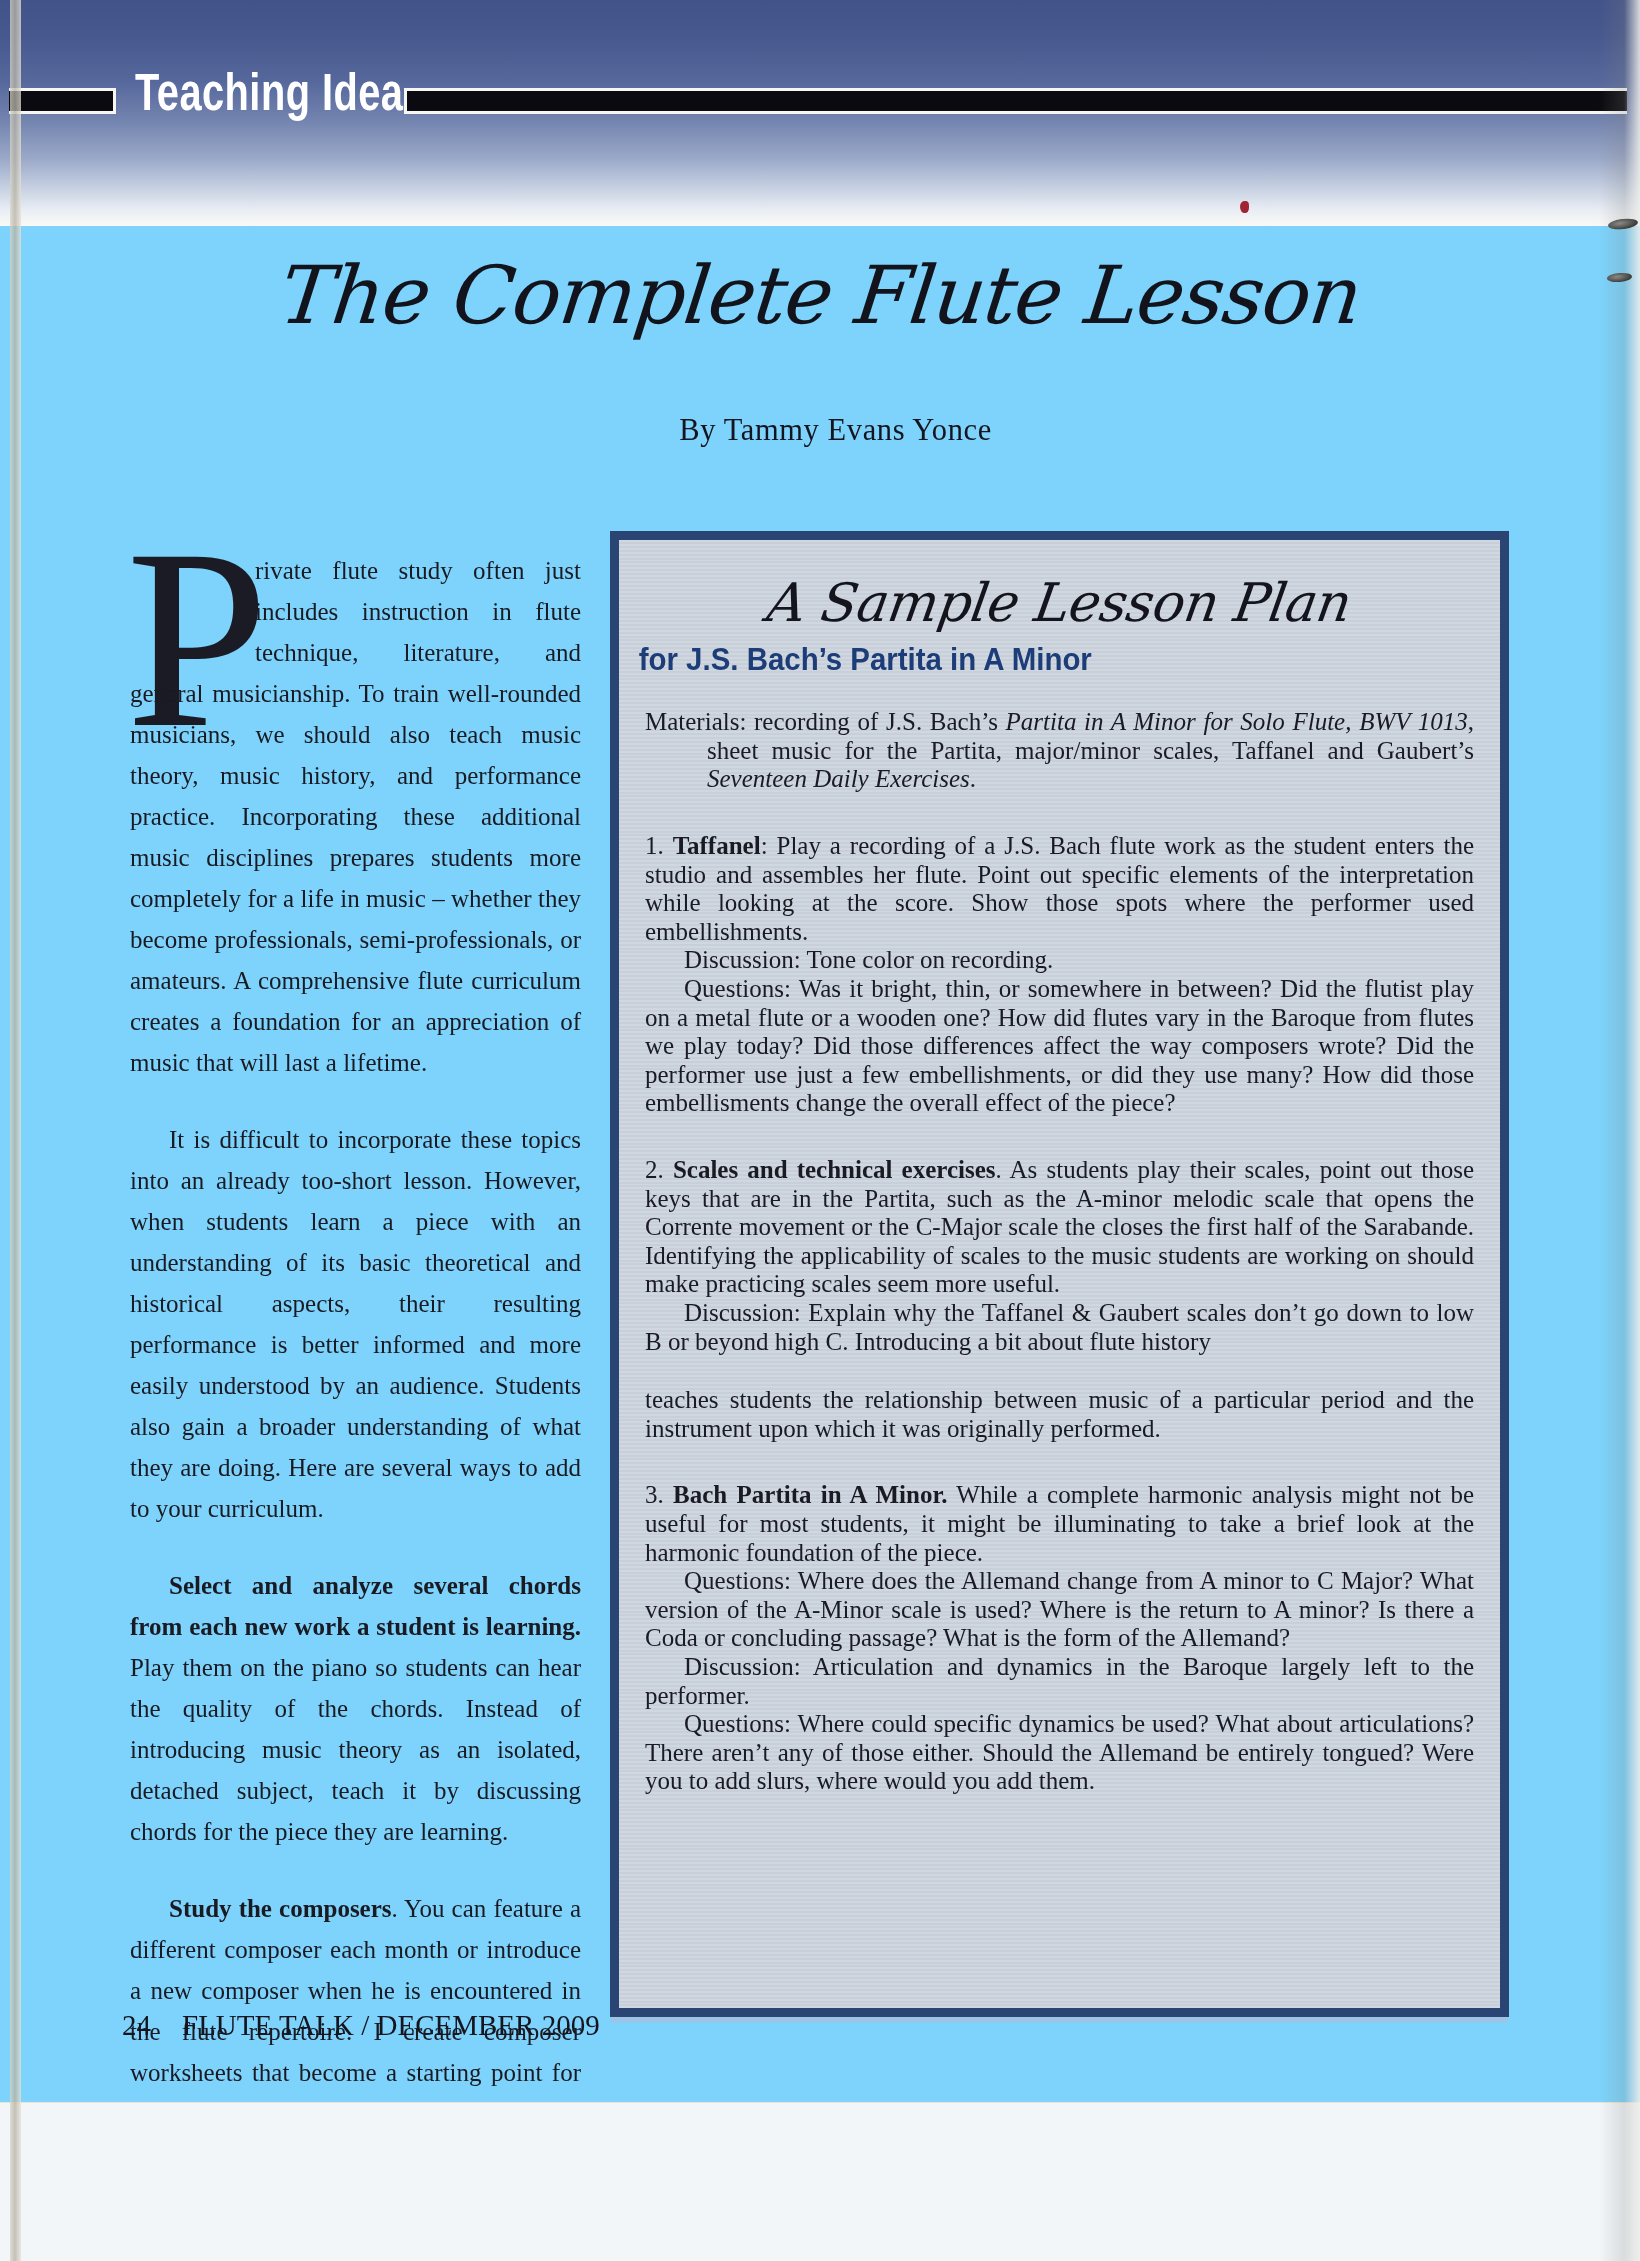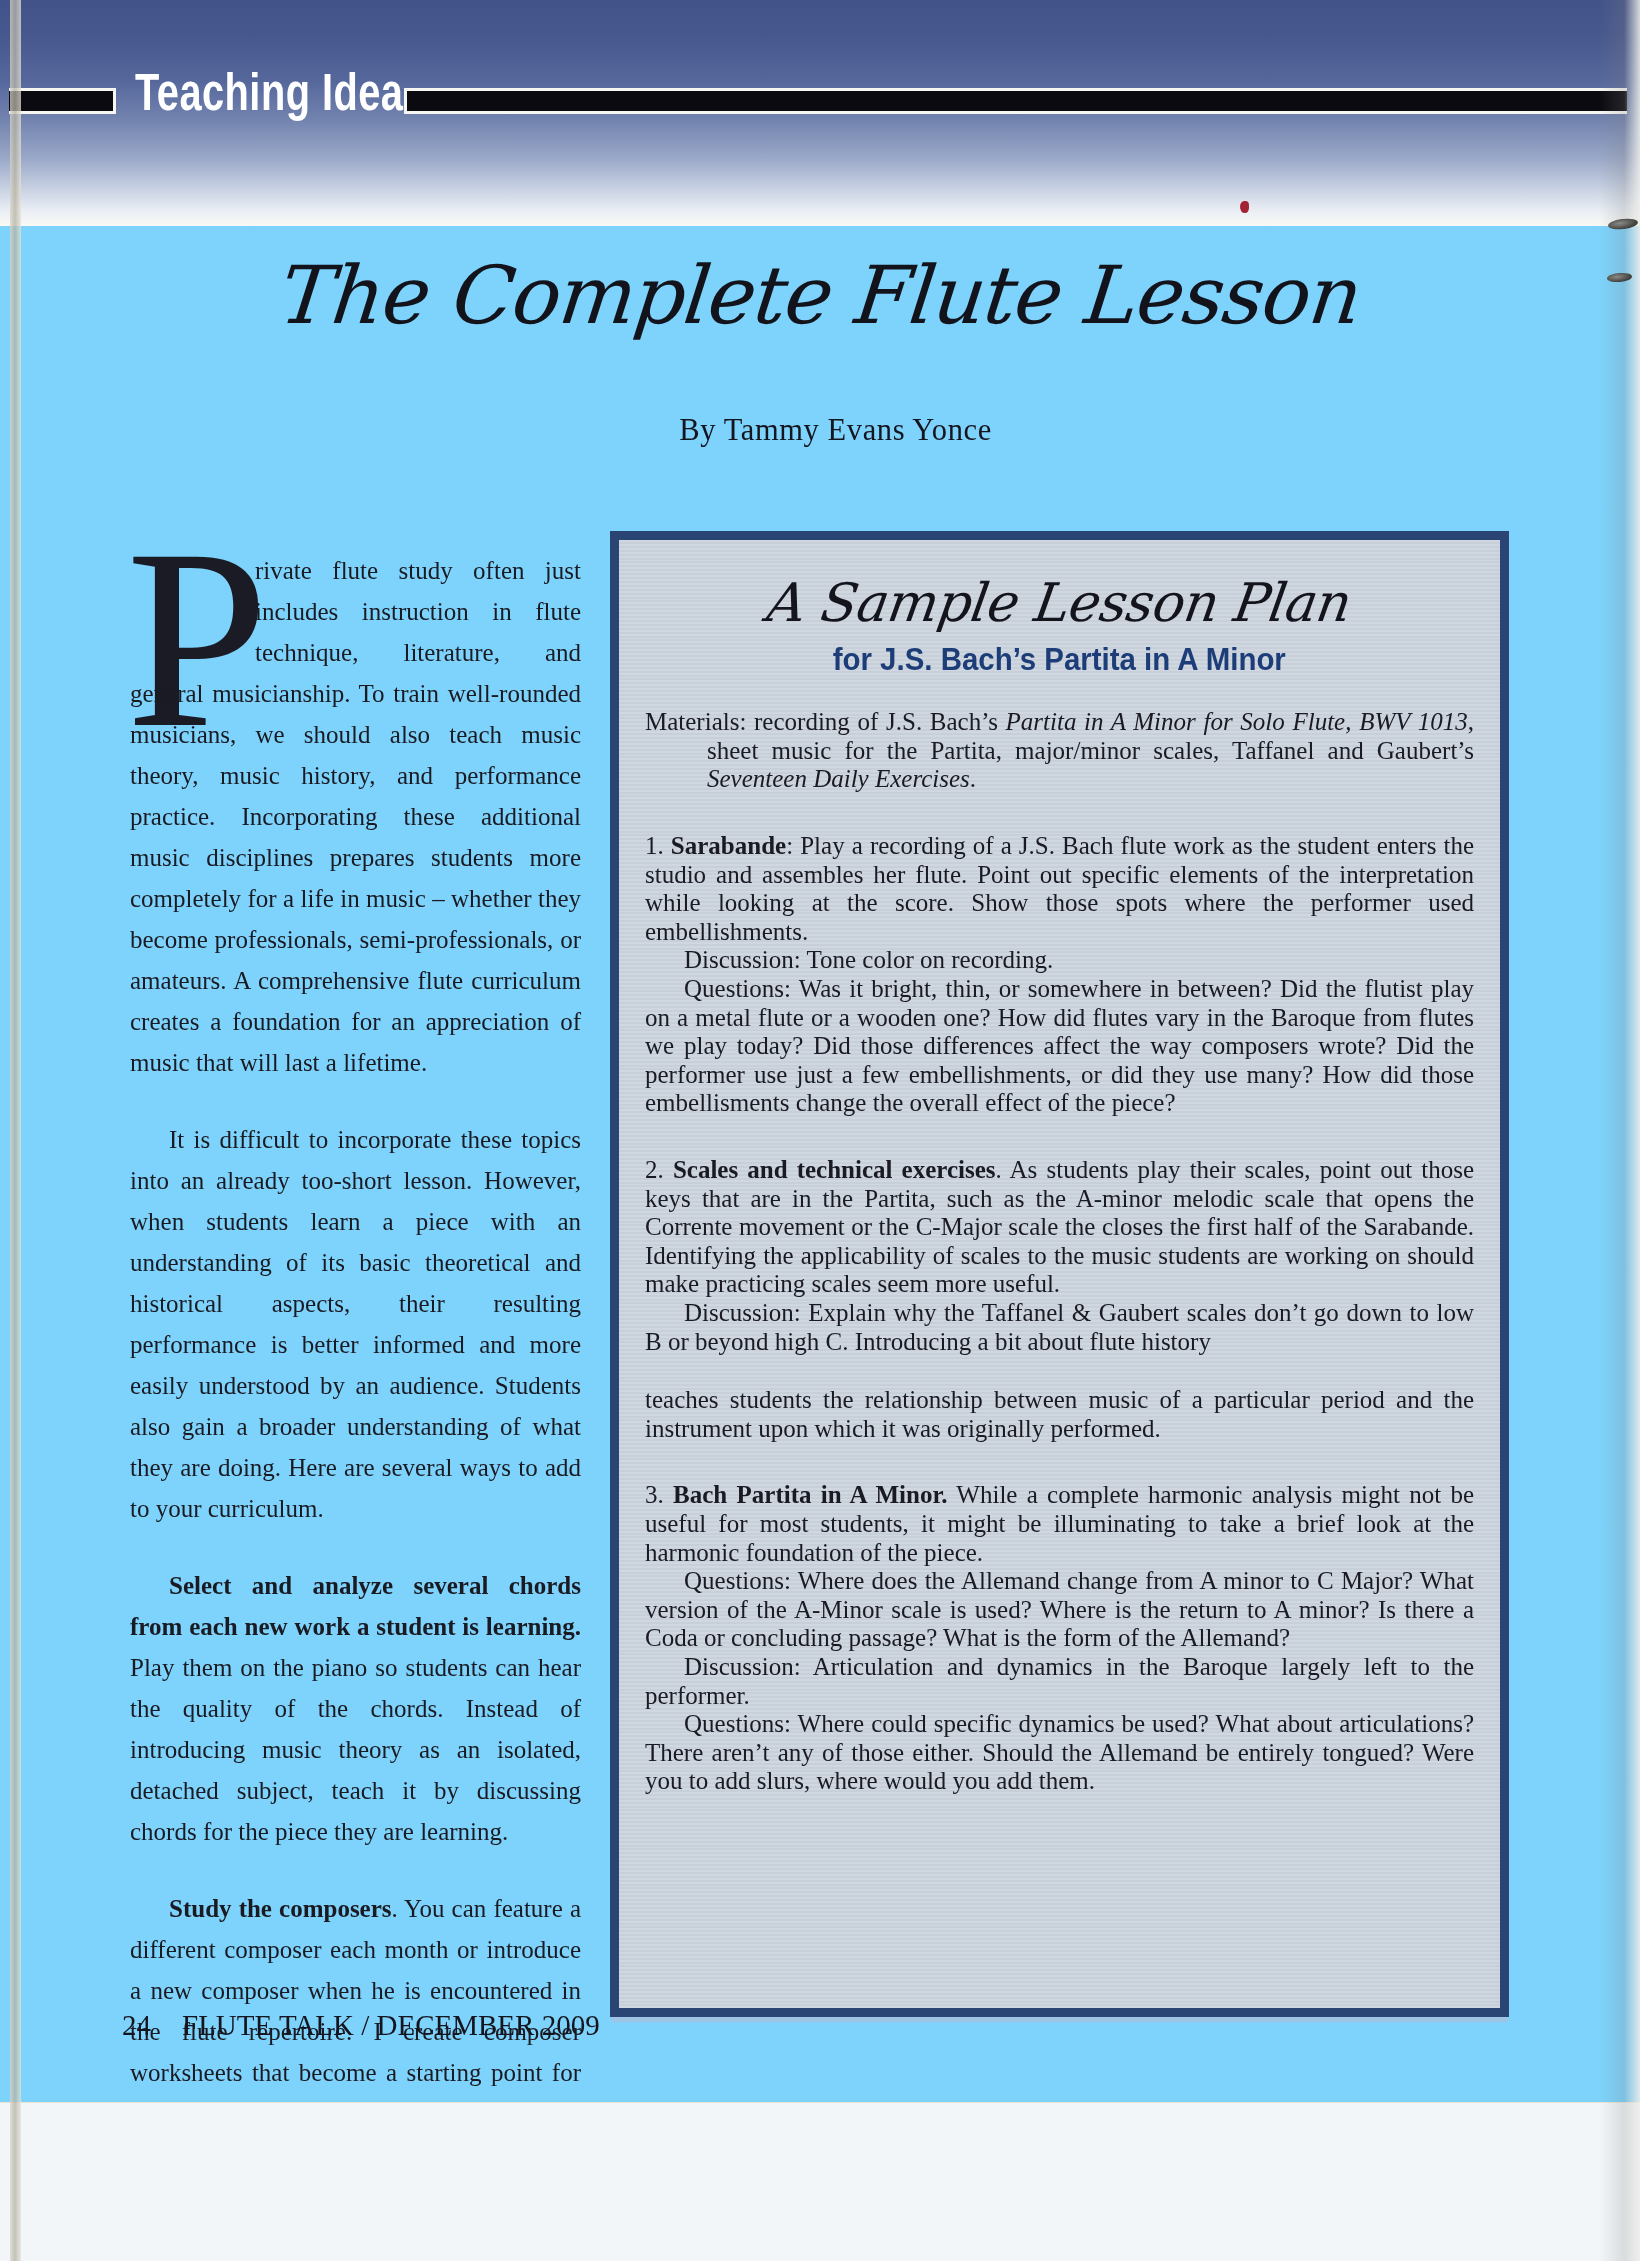--- a/index.html
+++ b/index.html
@@ -34,21 +34,21 @@
   .style-hang { padding-left:62px; text-indent:-62px; }
 
   
   .lesson-box { position:absolute; left:610px; top:531px; width:899px; height:1486px; box-sizing:border-box;
     border:9px solid #2a4574;
     background:repeating-linear-gradient(180deg,#d0d7e0 0px,#d0d7e0 1.9px,#c7cfd9 1.9px,#c7cfd9 3.9px);
     box-shadow:0 6.5px 0 -1.3px #9ec3e4; overflow:hidden; }
   .lesson-title { text-align:center; margin-top:34px; }
   .lesson-title span { display:inline-block; font-family:"DejaVu Serif",serif; font-style:italic;
     font-size:53px; line-height:1.1; color:#14141c; transform:skewX(-9deg); letter-spacing:-0.6px; }
-  .lesson-subtitle { text-align:center; margin-top:9px; }
+  .lesson-subtitle { text-align:left; margin-top:9px; }
   .lesson-subtitle span { display:inline-block; font-family:"Liberation Sans",sans-serif; font-weight:bold;
     font-size:32px; color:#1c3d78; transform:scaleX(0.92); }
   .lesson-cols { display:flex; gap:30px; padding:30px 26px 0 26px;flex-direction:column; }
   .lesson-col { flex:1; font-family:"Liberation Serif",serif; font-size:25px; line-height:28.6px;
     text-align:justify; color:#1a1a22; }
   .lesson-col .blk.gap { margin-top:38px; }
 
   
   .footer { position:absolute; left:122px; top:2009px; font-family:"Liberation Serif",serif;
     font-size:29px; color:#15151f; }
@@ -99,21 +99,21 @@
   <div class="lesson-box">
     <div class="lesson-title">
       <span>A Sample Lesson Plan</span>
     </div>
     <div class="lesson-subtitle">
       <span>for J.S. Bach’s Partita in A Minor</span>
     </div>
     <div class="lesson-cols">
       <div class="lesson-col">
           <p class="blk style-hang"><span>Materials: recording of J.S. Bach’s </span><i>Partita in A Minor for Solo Flute, BWV 1013</i><span>, sheet music for the Partita, major/minor scales, Taffanel and Gaubert’s </span><i>Seventeen Daily Exercises</i><span>.</span></p>
-          <p class="blk style-plain gap"><span>1. </span><b>Sarabande</b><span>: Play a recording of a J.S. Bach flute work as the student enters the studio and assembles her flute. Point out specific elements of the interpretation while looking at the score. Show those spots where the performer used embellishments.</span></p>
+          <p class="blk style-plain gap"><span>1. </span><b>Taffanel</b><span>: Play a recording of a J.S. Bach flute work as the student enters the studio and assembles her flute. Point out specific elements of the interpretation while looking at the score. Show those spots where the performer used embellishments.</span></p>
           <p class="blk style-ind"><span>Discussion: Tone color on recording.</span></p>
           <p class="blk style-ind"><span>Questions: Was it bright, thin, or somewhere in between? Did the flutist play on a metal flute or a wooden one? How did flutes vary in the Baroque from flutes we play today? Did those differences affect the way composers wrote? Did the performer use just a few embellishments, or did they use many? How did those embellisments change the overall effect of the piece?</span></p>
           <p class="blk style-plain gap"><span>2. </span><b>Scales and technical exercises</b><span>. As students play their scales, point out those keys that are in the Partita, such as the A-minor melodic scale that opens the Corrente movement or the C-Major scale the closes the first half of the Sarabande. Identifying the applicability of scales to the music students are working on should make practicing scales seem more useful.</span></p>
           <p class="blk style-ind"><span>Discussion: Explain why the Taffanel &amp; Gaubert scales don’t go down to low B or beyond high C. Introducing a bit about flute history</span></p>
         </div>
       <div class="lesson-col">
           <p class="blk style-plain"><span>teaches students the relationship between music of a particular period and the instrument upon which it was originally performed.</span></p>
           <p class="blk style-plain gap"><span>3. </span><b>Bach Partita in A Minor.</b><span> While a complete harmonic analysis might not be useful for most students, it might be illuminating to take a brief look at the harmonic foundation of the piece.</span></p>
           <p class="blk style-ind"><span>Questions: Where does the Allemand change from A minor to C Major? What version of the A-Minor scale is used? Where is the return to A minor? Is there a Coda or concluding passage? What is the form of the Allemand?</span></p>
           <p class="blk style-ind"><span>Discussion: Articulation and dynamics in the Baroque largely left to the performer.</span></p>

